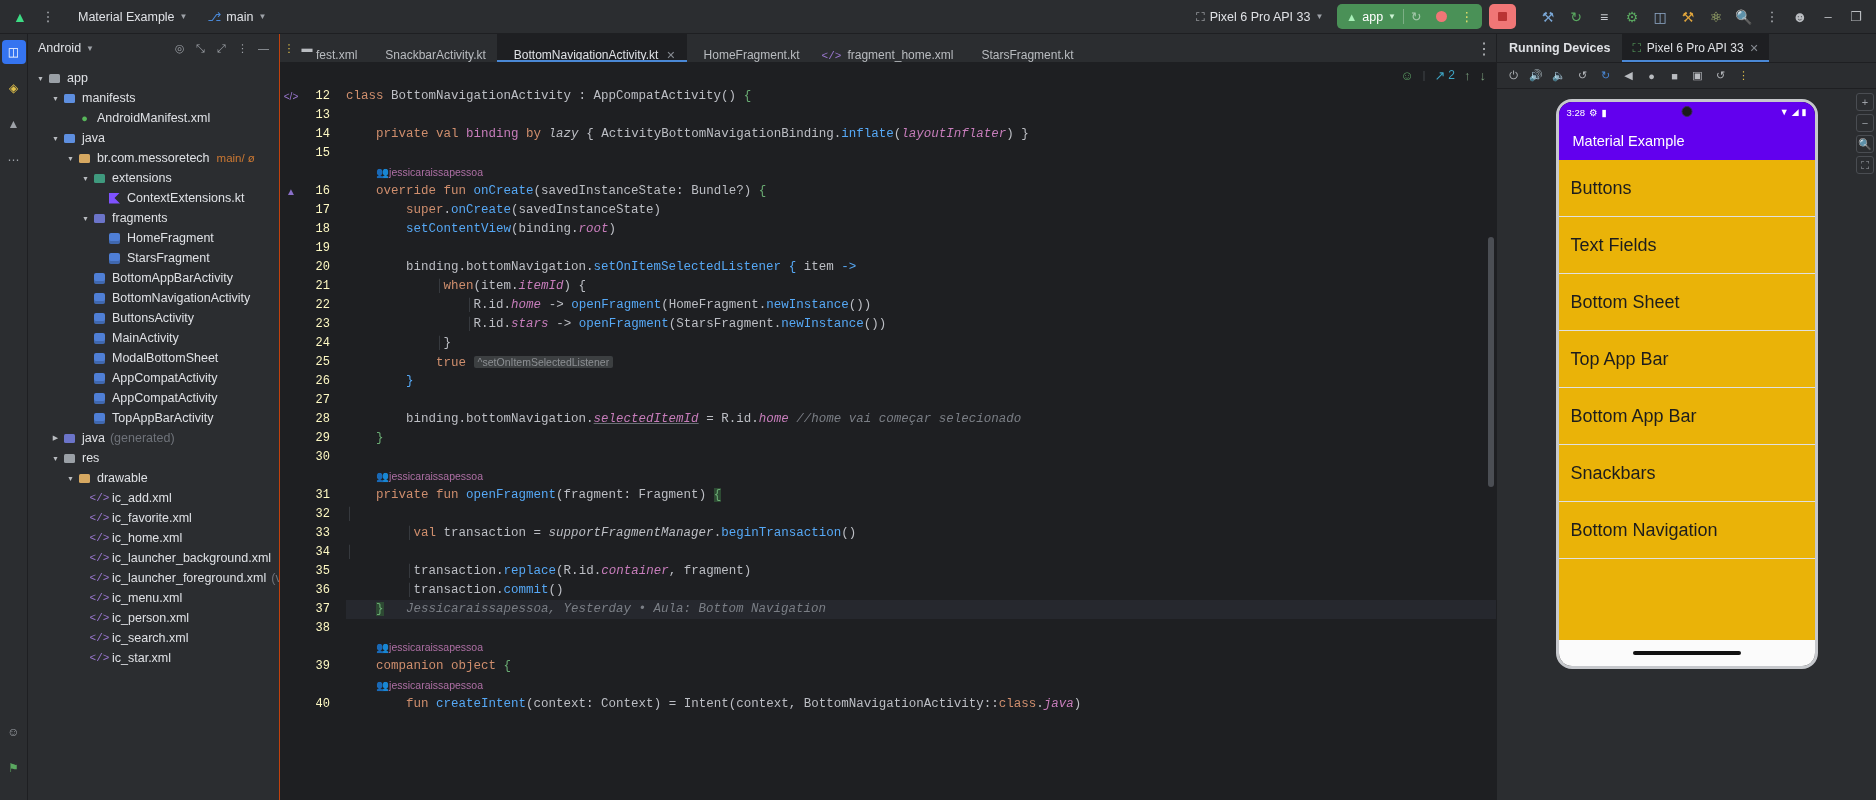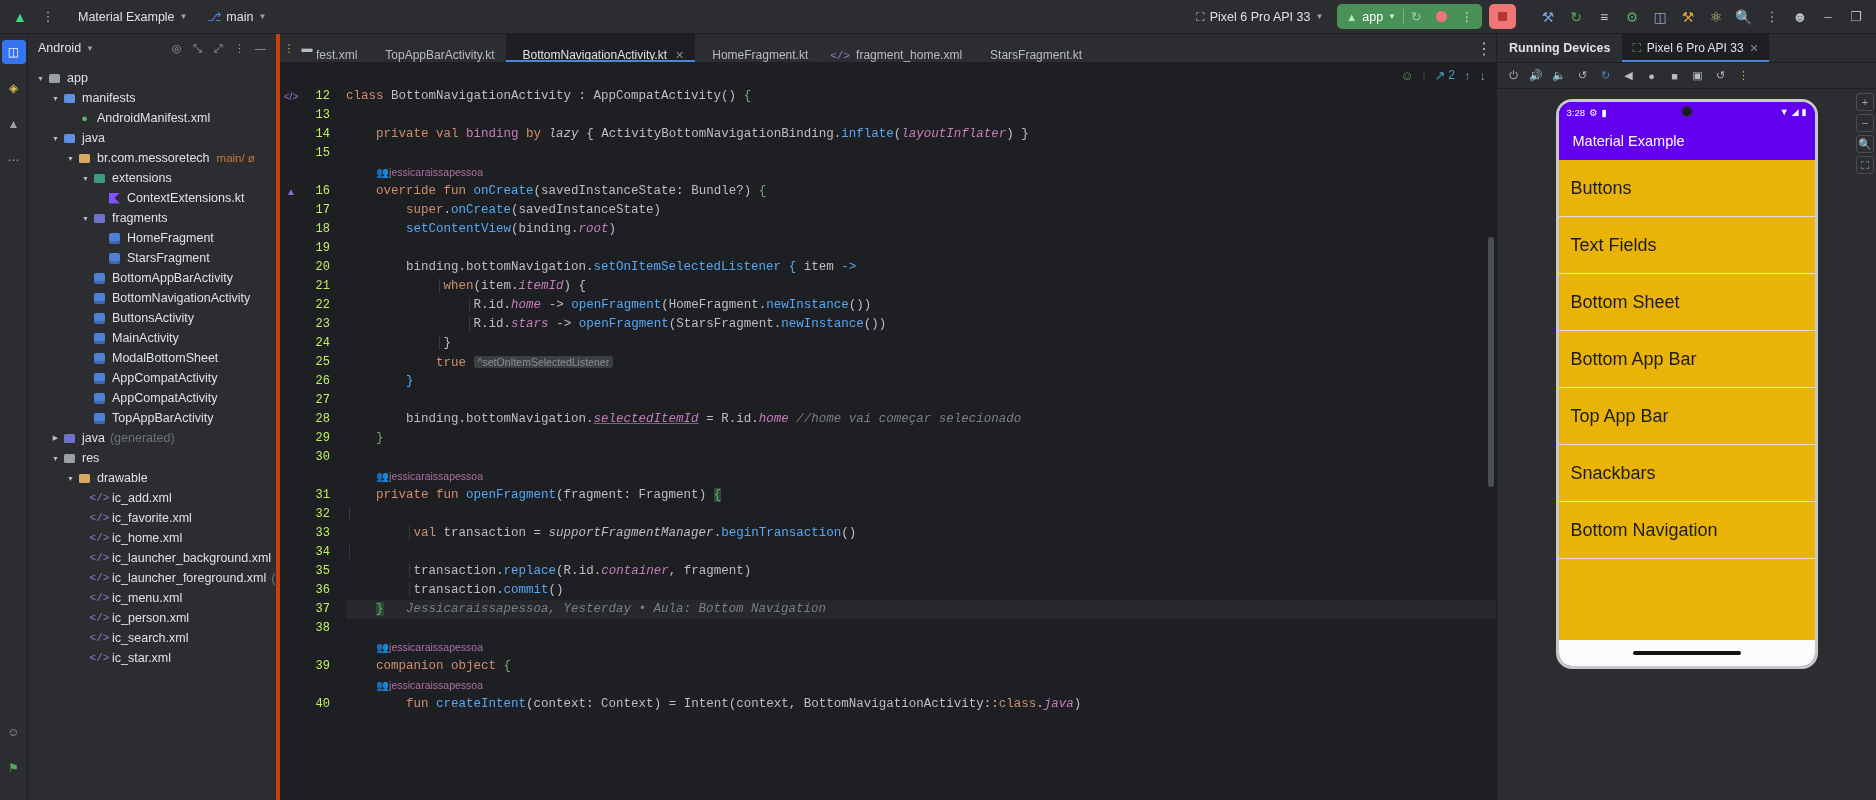--- a/index.html
+++ b/index.html
@@ -67,21 +67,21 @@
     display: flex; align-items: center; justify-content: center;
     font-size: 12px; color: #9ea2a8; border-radius: 4px;
   }
   .rail-icon.active { background: #3574f0; color: #fff; }
   .rail-bottom { margin-top: auto; padding-bottom: 8px; }
 
   
   .project-panel {
     width: 252px; background: #2b2d30;
     display: flex; flex-direction: column;
-    border-right: 4px solid #c2410c;
+    border-right: 1px solid #c2410c;
   }
   .pp-header {
     height: 28px; display: flex; align-items: center;
     padding: 0 6px 0 10px; gap: 6px;
   }
   .pp-title { font-size: 12.5px; color: #dfe1e5; display:flex; align-items:center; gap:5px;}
   .pp-actions { margin-left: auto; display: flex; gap: 2px; }
   .pp-act {
     width: 19px; height: 19px; display: flex; align-items: center;
     justify-content: center; color: #9ea2a8; font-size: 11px; border-radius: 3px;
@@ -156,21 +156,21 @@
   .insp-ok { color: #5a9e63; font-size: 13px; }
   .warn-count { color: #3ea4c4; display:flex; align-items:center; gap:3px; font-size:12px;}
   .nav-arr { color: #7a9e7d; font-size: 13px; }
 
   .code-area { flex: 1; display: flex; min-height: 0; position: relative; overflow: hidden; }
   .gutter-icons {
     width: 22px; background: #1e1f22; position: relative;
   }
   .gutter-nums {
     width: 30px; background: #1e1f22; text-align: right;
-    font-family: "Liberation Mono", monospace; font-size: 12px; color: #bef264;
+    font-family: "Liberation Mono", monospace; font-size: 12px; color: #fef9c3;
     padding-right: 2px;
   }
   .code {
     flex: 1; font-family: "Liberation Mono", monospace; font-size: 12.5px;
     line-height: 19px; padding-left: 14px; color: #bcbec4; white-space: pre;
     overflow: hidden; position: relative;
   }
   .ln { height: 19px; line-height: 19px; }
   .ln.highlight { background: #26282e; }
   .kw { color: #cf8e6d; }
@@ -578,21 +578,21 @@
     <div class="editor-col">
       <div class="tabbar">
         <div class="tab-ctl" style="color:#e0c04a;">⋮</div>
         <div class="tab-ctl">▬</div>
         <div id="tabs" style="display:flex;align-items:stretch;">
             <div class="tab clipped">
               <span>fest.xml</span>
             </div>
             <div class="tab">
               <span><span class="cls-badge"></span></span>
-              <span>TopAppBarActivity.kt</span>
+              <span>SnackbarActivity.kt</span>
             </div>
             <div class="tab active">
               <span><span class="cls-badge"></span></span>
               <span>BottomNavigationActivity.kt</span>
               <span class="tab-close">✕</span>
             </div>
             <div class="tab">
               <span><span class="cls-badge"></span></span>
               <span>HomeFragment.kt</span>
             </div>
@@ -738,22 +738,22 @@
             </span>
             <div class="notch"></div>
           </div>
           <div class="phone-appbar">
             <span>Material Example</span>
           </div>
           <div class="phone-body" id="phone-menu">
               <div class="menu-row">Buttons</div>
               <div class="menu-row">Text Fields</div>
               <div class="menu-row">Bottom Sheet</div>
+              <div class="menu-row">Top App Bar</div>
               <div class="menu-row">Bottom App Bar</div>
-              <div class="menu-row">Top App Bar</div>
               <div class="menu-row">Snackbars</div>
               <div class="menu-row">Bottom Navigation</div>
             </div>
           <div class="phone-nav">
             <div class="nav-pill"></div>
           </div>
         </div>
 
         <div class="dev-side">
           <div class="ds-ic">+</div>

